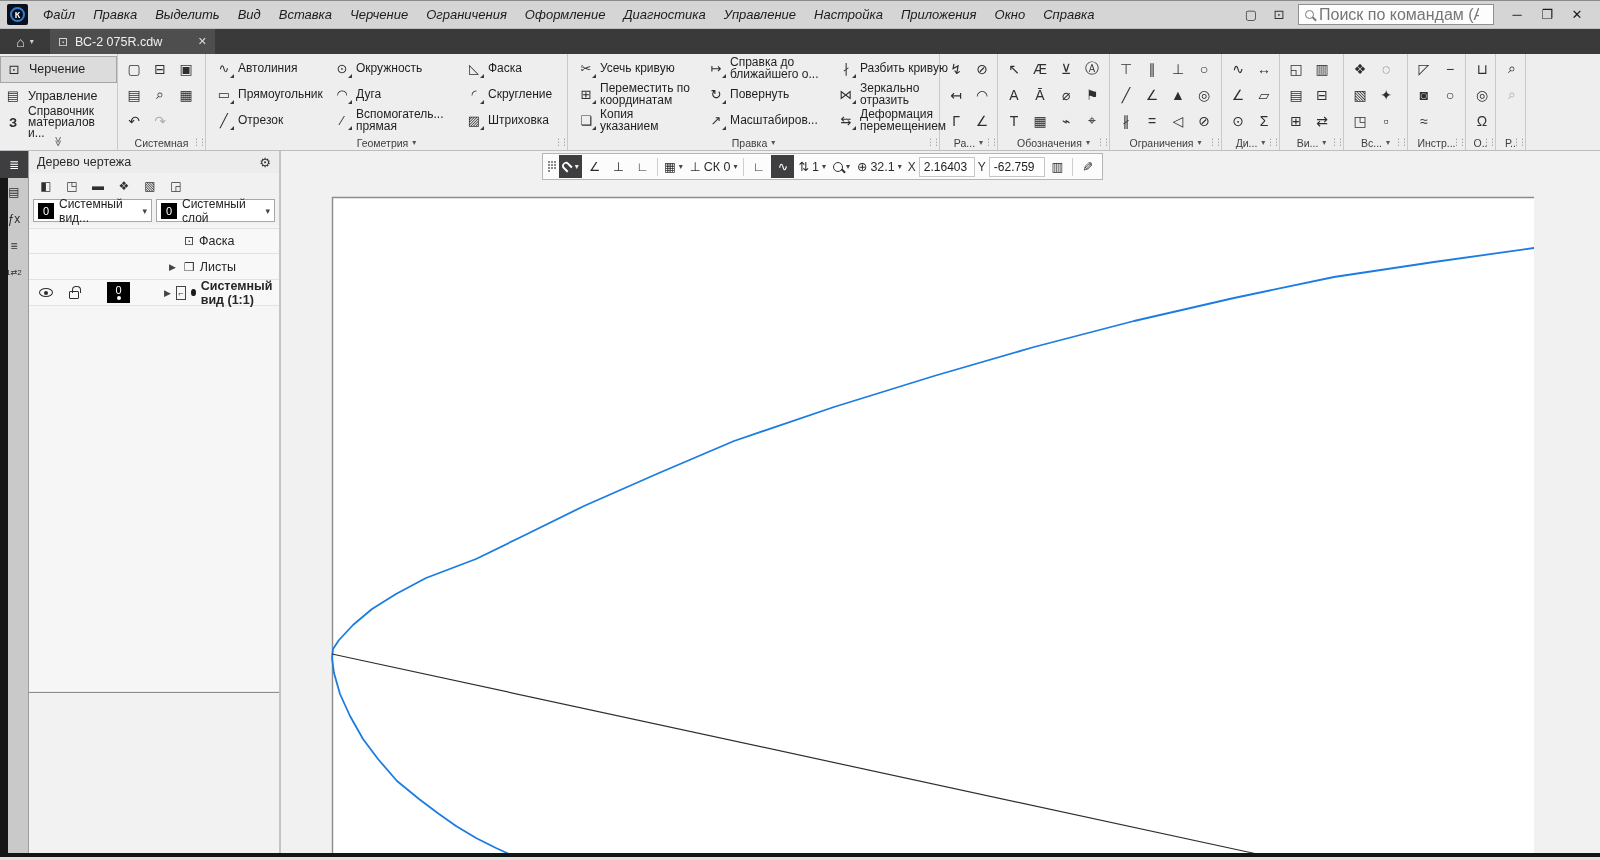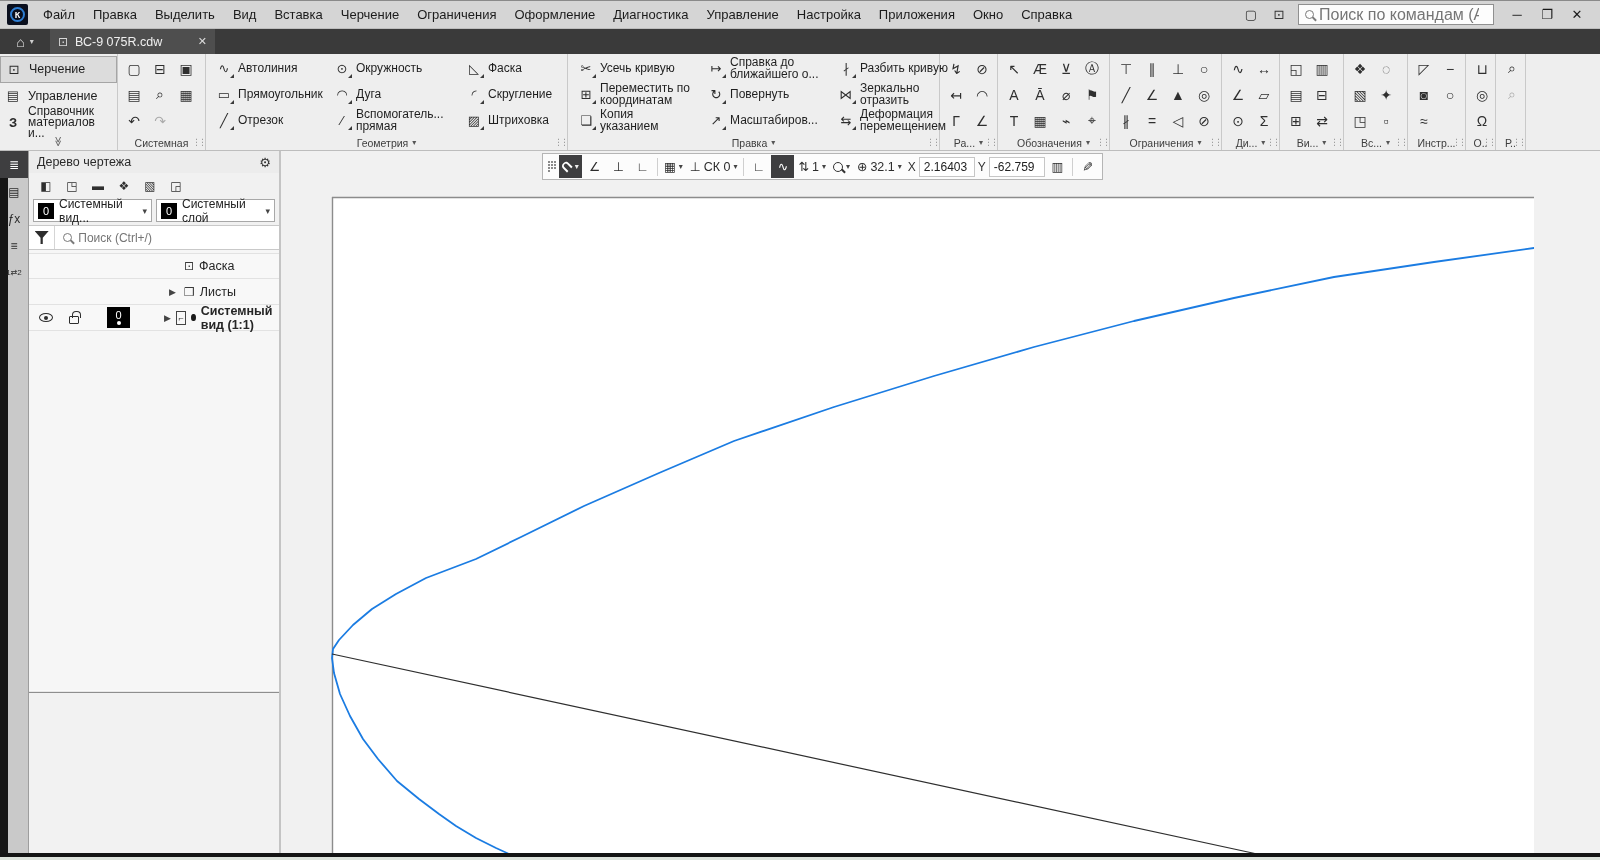--- a/index.html
+++ b/index.html
@@ -8,21 +8,21 @@
   .window { position:relative; width:1600px; height:860px; background:#ececec;
     border-top:1px solid #8a8a8a; }
 
   
   .menubar { position:absolute; left:0; top:0; width:1600px; height:28px;
     background:#d5d5d5; display:flex; align-items:center; border-bottom:1px solid #bdbdbd; }
   .logo { width:21px; height:21px; margin:0 6px 0 7px; background:#0a0f1e;
     display:flex; align-items:center; justify-content:center; border-radius:2px; }
   .logo-inner { width:15px; height:15px; border:2px solid #2d7dd2; border-radius:50%;
     color:#fff; font-size:9px; font-weight:bold; display:flex; align-items:center; justify-content:center; }
-  .menu-items { display:flex; align-items:flex-end; }
+  .menu-items { display:flex; align-items:flex-end;font-style:italic; }
   .menu-items span { padding:0 9px; font-size:13px; color:#1c1c1c; line-height:27px; cursor:default; }
   .menubar-right { margin-left:auto; display:flex; align-items:center; gap:10px; padding-right:10px; }
   .win-mini-icon { font-size:13px; color:#333; width:18px; text-align:center; }
   .cmd-search { width:196px; height:21px; background:#fdfdfd; border:1px solid #909090;
     display:flex; align-items:center; gap:5px; padding:0 6px; }
   .cmd-search input { border:none; outline:none; background:transparent; width:160px;
     font-size:16px; color:#4c1d95; font-family:inherit; }
   .mag { width:9px; height:9px; border:1.5px solid #7a7a7a; border-radius:50%; position:relative; flex:none; }
   .mag::after { content:""; position:absolute; width:5px; height:1.5px; background:#7a7a7a;
     right:-4px; bottom:-1px; transform:rotate(45deg); }
@@ -194,21 +194,21 @@
     </div>
   </div>
 
   <div class="tabbar">
     <div class="home-btn">
       <span>⌂</span>
       <span class="dd">▾</span>
     </div>
     <div class="doc-tab">
       <span class="tab-doc-icon">⊡</span>
-      <span>ВС-9 075R.cdw</span>
+      <span>ВС-2 075R.cdw</span>
       <span class="tab-close">✕</span>
     </div>
   </div>
 
   <div class="ribbon">
 
     <div class="sidenav">
       <div class="sidenav-item active">
         <span class="nav-ic">⊡</span>
         <span>Черчение</span>
@@ -524,27 +524,20 @@
           <span class="badge0">0</span>
           <span>Системный вид...</span>
           <span class="dd">▾</span>
         </div>
         <div class="combo">
           <span class="badge0">0</span>
           <span>Системный слой</span>
           <span class="dd">▾</span>
         </div>
       </div>
-      <div class="tp-search">
-        <div class="funnel-cell">
-            <span class="funnel"></span>
-          </div>
-        <span class="mag"></span>
-        <input placeholder="Поиск (Ctrl+/)" style="">
-      </div>
       <div class="tree-body">
         <div class="tree-row">
           <span class="tw" style="margin-left:155px">
             <span class="node-ic">⊡</span>
             <span>Фаска</span>
           </span>
         </div>
         <div class="tree-row">
           <span class="tw" style="margin-left:140px">
             <span class="expander">▶</span>

